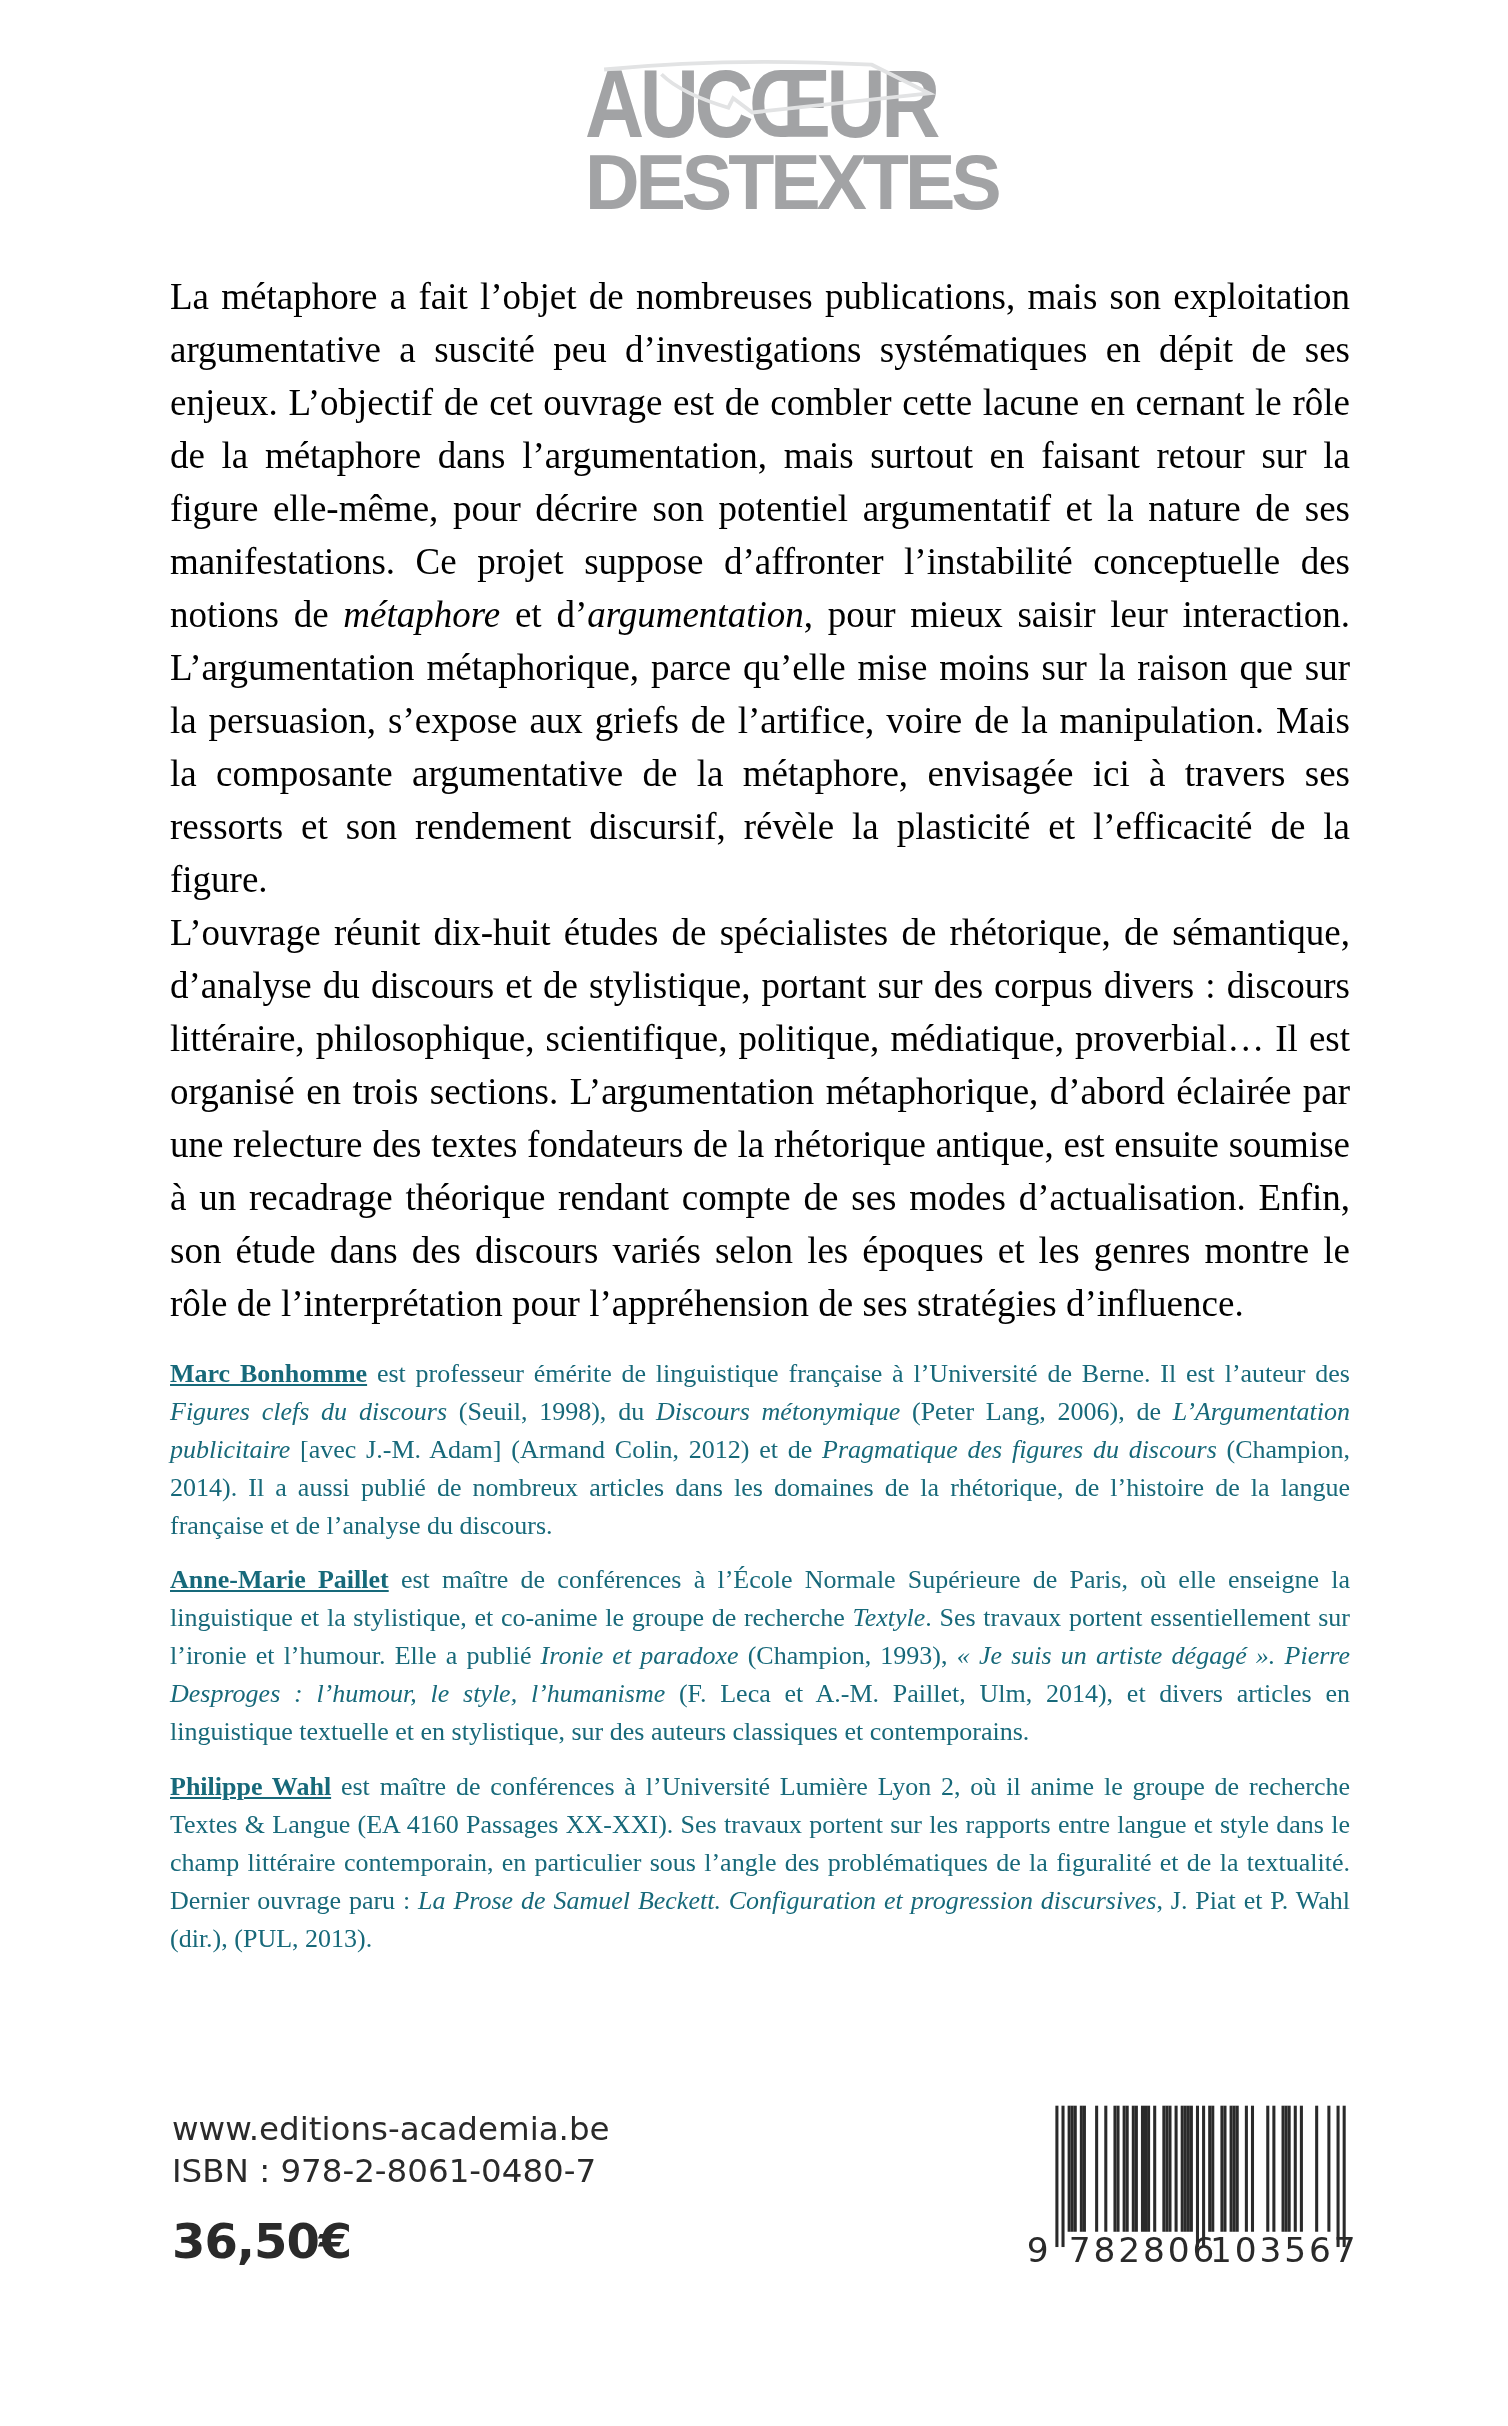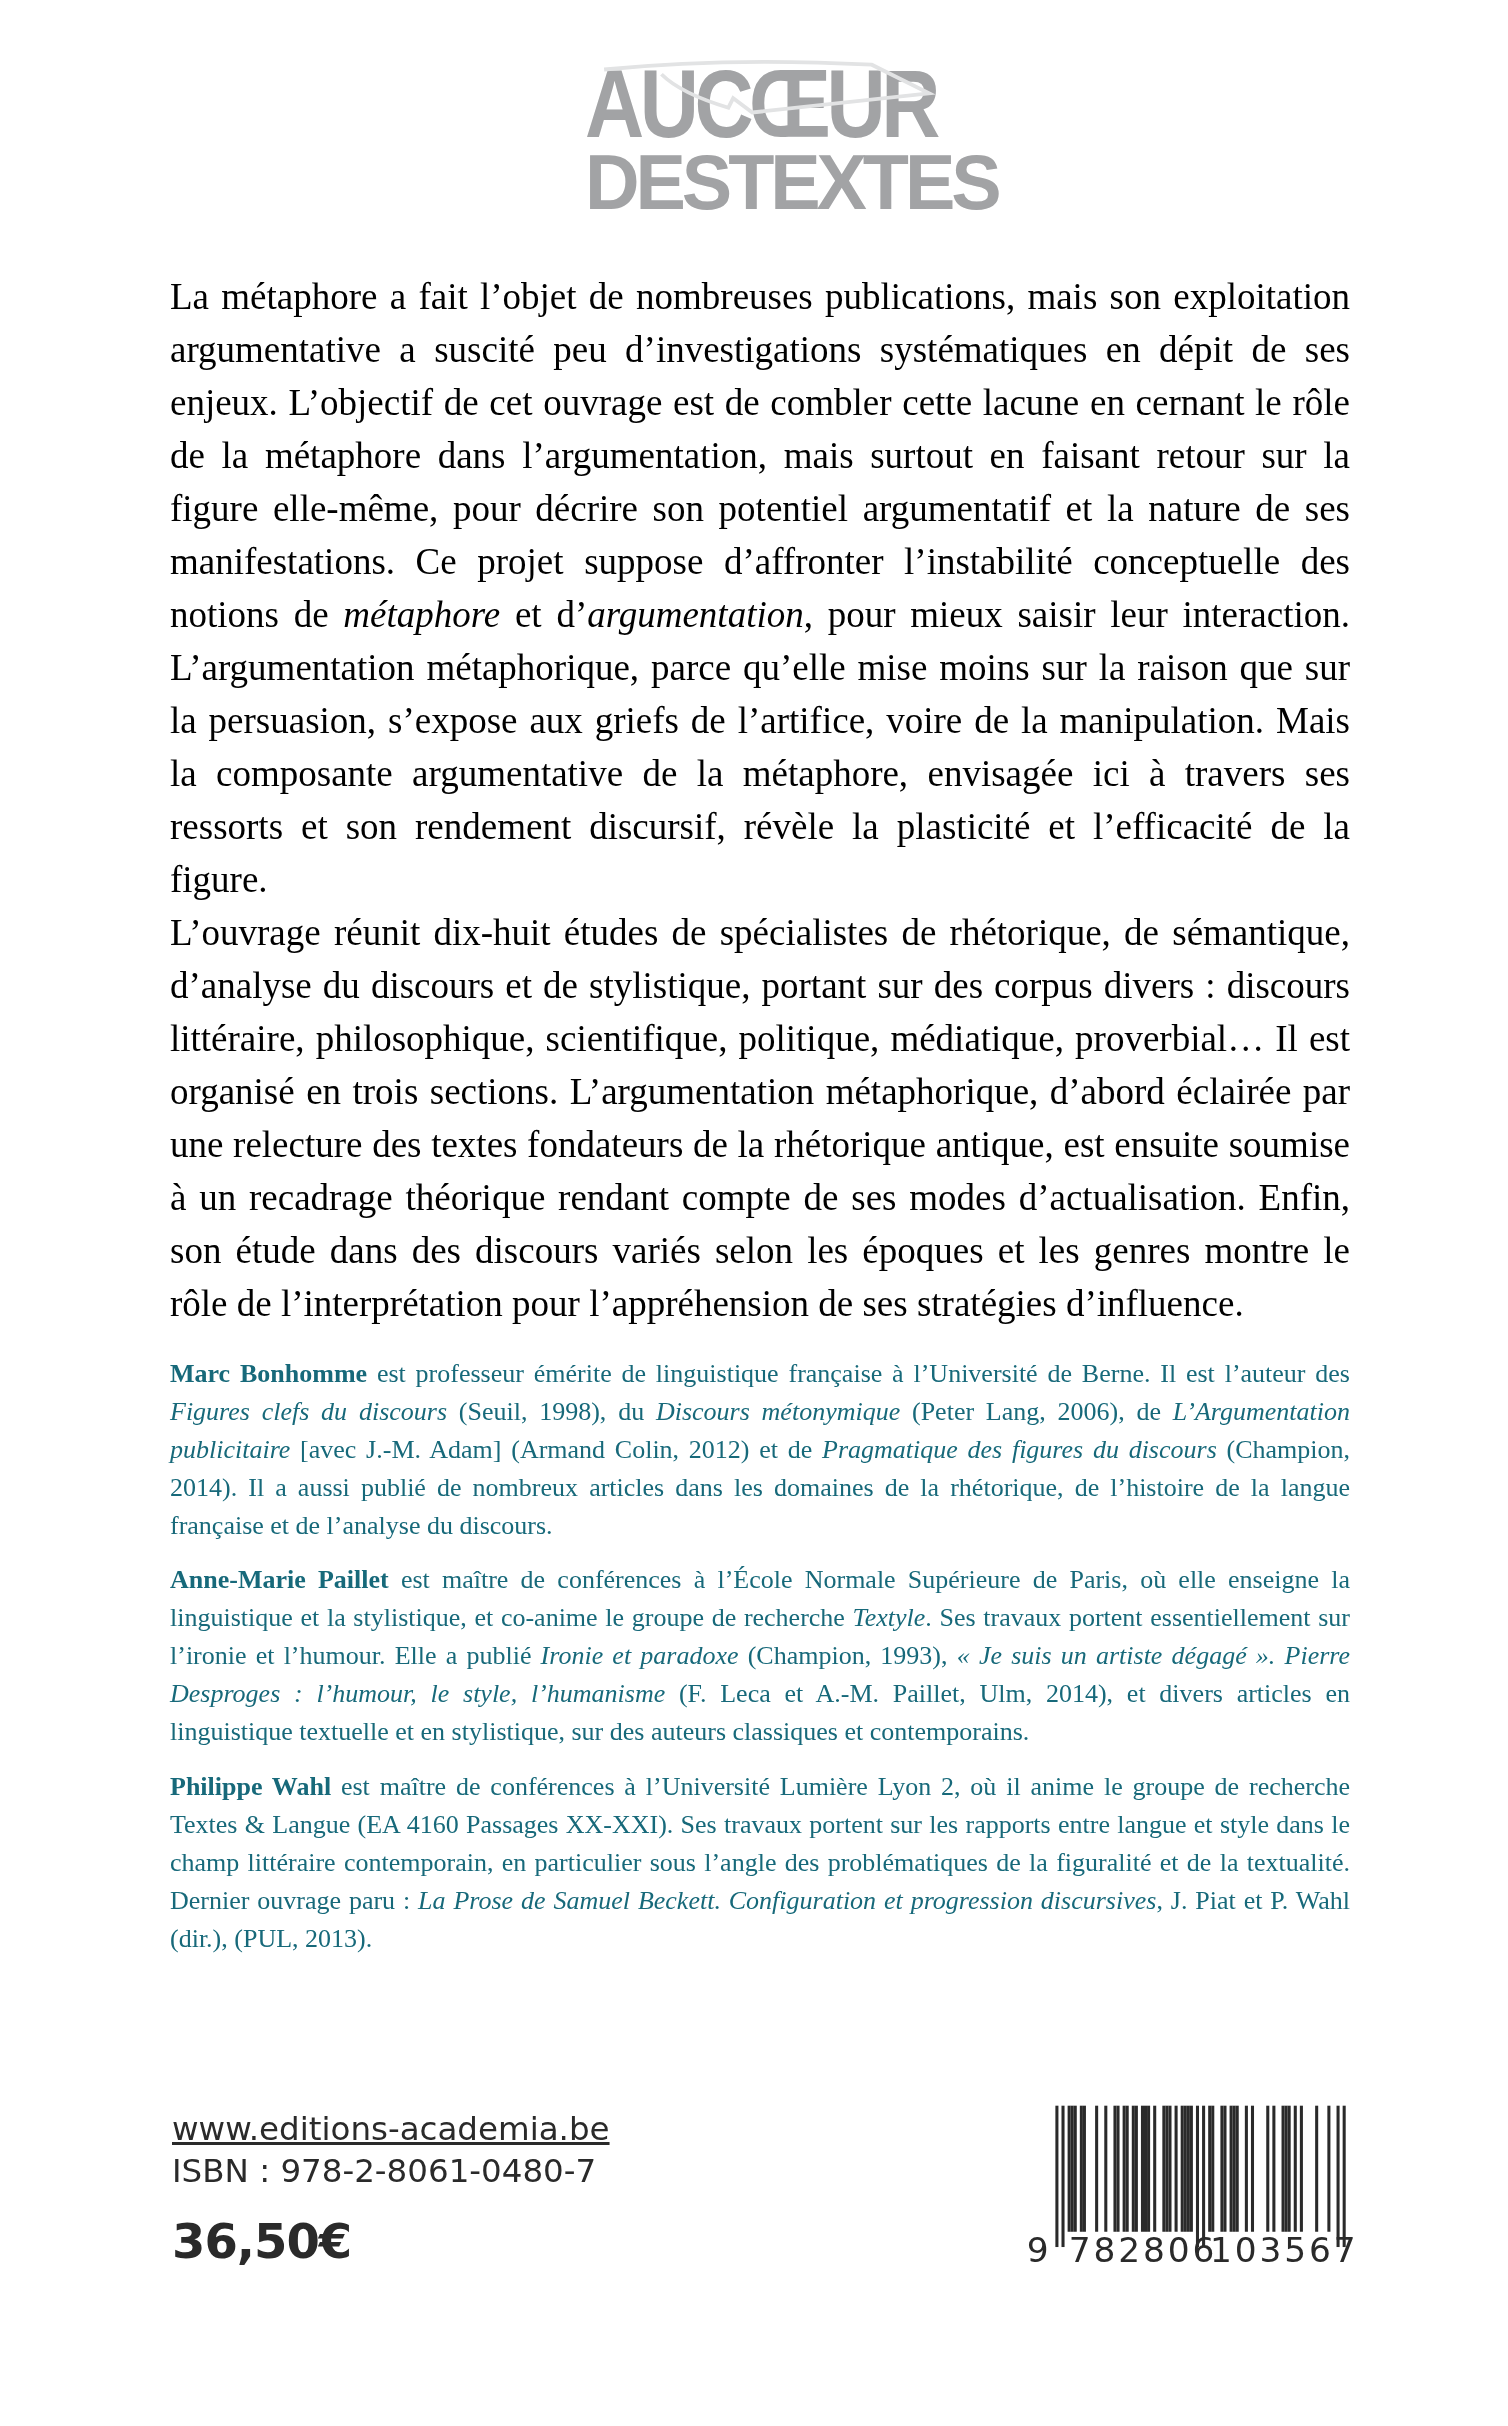--- a/index.html
+++ b/index.html
@@ -6,23 +6,23 @@
   body { width: 1508px; height: 2426px; position: relative; overflow: hidden; font-family: "Liberation Serif", "DejaVu Serif", serif; }
   .logo { position: absolute; left: 585px; top: 55px; width: 368px; height: 164px; }
   .logo-line { display: block; font-family: "Liberation Sans", "DejaVu Sans", sans-serif; font-weight: 900; color: #a2a3a5; letter-spacing: -5.7px; line-height: 1; transform-origin: left top; white-space: nowrap; }
   .logo-l1 { font-size: 105px; transform: scale(0.78, 0.92); position: absolute; left: 0; top: 0; }
   .logo-l2 { font-size: 105px; transform: scale(0.72, 0.74); position: absolute; left: 0; top: 88px; }
   .logo-swoosh { position: absolute; left: 0; top: 0; width: 368px; height: 115px; pointer-events: none; }
   .main-text { position: absolute; left: 170px; top: 270px; width: 1180px; color: #000000; font-size: 37px; line-height: 53px; text-align: justify; }
   .main-text p { margin: 0; }
   .bios { position: absolute; left: 170px; top: 1355px; width: 1180px; color: #17697a; font-size: 26px; line-height: 38px; text-align: justify; }
   .bio { margin: 0 0 16.3px 0; }
-  .bio b { font-weight: bold; }
+  .bio b { font-weight: bold; text-decoration: underline; }
   .footer-left { position: absolute; left: 172px; top: 2108px; color: #2a2a2a; font-family: "DejaVu Sans", "Liberation Sans", sans-serif; }
-  .url { font-size: 32.5px; line-height: 42px; text-decoration: underline; }
+  .url { font-size: 32.5px; line-height: 42px; }
   .isbn { font-size: 32.5px; line-height: 42px; }
   .price { font-size: 48px; font-weight: bold; margin-top: 21px; letter-spacing: -1px; }
   .barcode { position: absolute; left: 1021px; top: 2098px; width: 382px; height: 172px; }
 </style>
 </head>
 <body>
 
 <div class="logo">
   <span class="logo-line logo-l1">AUCŒUR</span>
   <span class="logo-line logo-l2">DESTEXTES</span>

